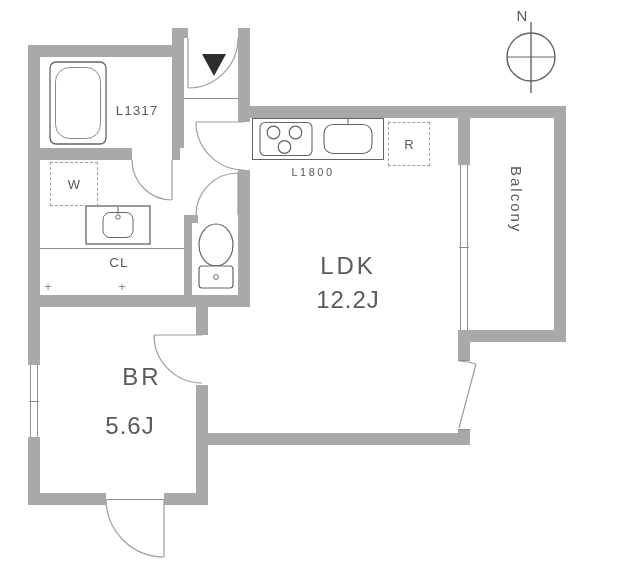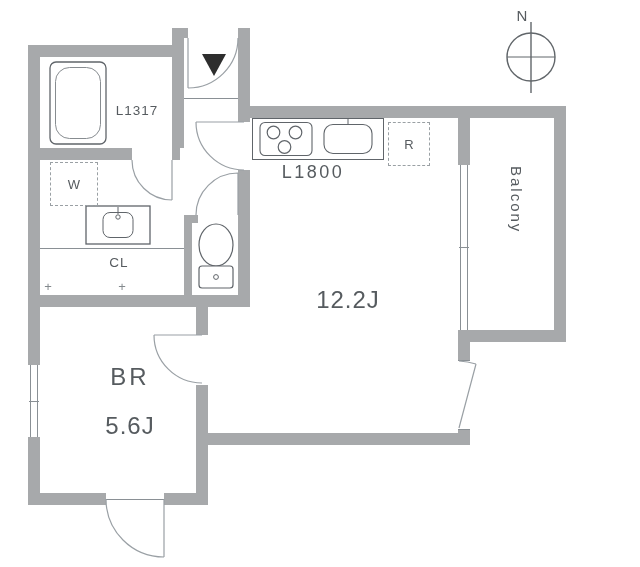--- a/index.html
+++ b/index.html
@@ -15,21 +15,21 @@
   .lbl {
     position: absolute;
     color: #565b5f;
     white-space: nowrap;
     transform: translate(-50%, -50%);
     -webkit-user-select: none; user-select: none;
   }
   .lbl-room  { font-size: 24px; letter-spacing: 3px; }
   .lbl-size  { font-size: 24px; letter-spacing: 1px; }
   .lbl-small { font-size: 13.5px; letter-spacing: 1px; }
-  .lbl-kitchen { font-size: 18px; letter-spacing: 2.5px; }
+  .lbl-kitchen { font-size: 11px; letter-spacing: 2.5px; }
   .lbl-north { font-size: 15px; letter-spacing: 0; }
   .lbl-plus { font-size: 13px; color: #83898d; letter-spacing: 0; }
   .lbl-balcony {
     position: absolute;
     color: #565b5f;
     writing-mode: vertical-rl;
     font-size: 15px;
     letter-spacing: 2px;
     transform: none;
   }
@@ -141,23 +141,24 @@
     <span>R</span>
   </div>
 
   <div class="lbl lbl-small" style="left:137px; top:110px;">L1317</div>
 
   <div class="lbl lbl-small" style="left:119px; top:262px;">CL</div>
 
   <div class="lbl lbl-plus" style="left:48px; top:286px;">+</div>
   <div class="lbl lbl-plus" style="left:122px; top:286px;">+</div>
 
-  <div class="lbl lbl-room" style="left:130px; top:377px;">BR</div>
+  <div class="lbl lbl-room" style="left:142px; top:377px;">BR</div>
   <div class="lbl lbl-size" style="left:130px; top:426px;">5.6J</div>
 
+  <div class="lbl lbl-room" style="left:348px; top:266px;">LDK</div>
   <div class="lbl lbl-size" style="left:348px; top:300px;">12.2J</div>
 
   <div class="lbl lbl-kitchen" style="left:313px; top:172px;">L1800</div>
 
   <div class="lbl-balcony" style="left:508px; top:166px;">Balcony</div>
 
   <div class="lbl lbl-north" style="left:522px; top:15px;">N</div>
 
 </div>
 

